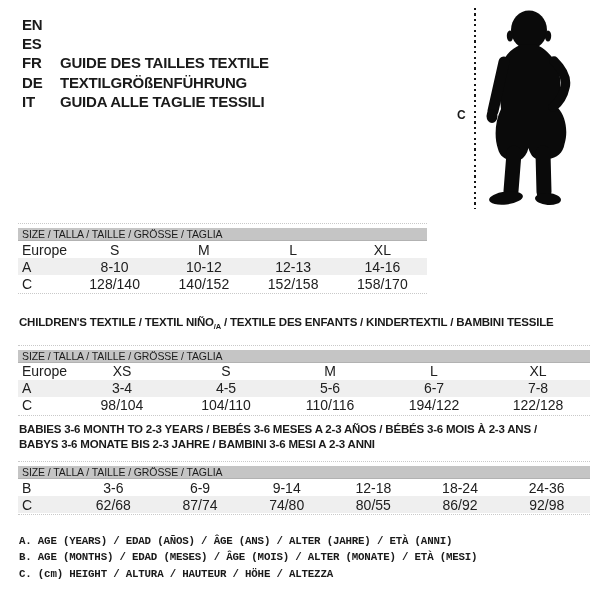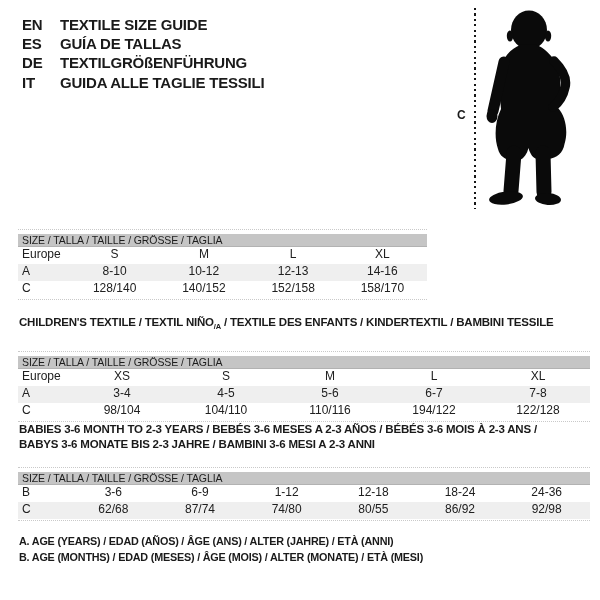--- a/index.html
+++ b/index.html
@@ -29,49 +29,51 @@
   .size-section { position:absolute; left:18px; }
   .sec-0 { top:213px; }
   .sec-1 { top:315px; }
   .sec-2 { top:422px; }
   .sec-0 .tbl { width:409px; }
   .sec-1 .tbl, .sec-2 .tbl { width:572px; }
 
   .sec-title { font-size:11.5px; font-weight:bold; letter-spacing:-0.2px; line-height:14.5px; padding-left:1px; white-space:nowrap; }
   .sec-title sub { font-size:7.5px; }
 
-  .tbl { margin-top:16px; }
+  .tbl { margin-top:10px; }
   .hairline { border-top:1px dotted #c9c9c9; }
   .hairline.top { margin-bottom:4px; }
   .hairline.bottom { margin-top:1px; }
 
   .size-bar {
     height:13px; background:#c5c5c5; border-bottom:1px solid #b2b2b2;
     font-size:10.5px; line-height:12px; padding-left:4px; color:#1c1c1c; letter-spacing:-0.1px;
   }
-  .trow { display:flex; height:17px; align-items:flex-start; font-size:12px; color:#202020; }
+  .trow { display:flex; height:17px; align-items:center; font-size:14px; color:#202020; }
   .trow.shade { background:#efefef; }
   .row-label { width:52px; padding-left:4px; }
   .cell { flex:1; text-align:center; }
 
   
   .footnotes { position:absolute; left:19px; top:533px; }
-  .fn-line { font-size:10.8px; font-weight:bold; line-height:16.4px; letter-spacing:-0.2px; white-space:nowrap; }
+  .fn-line { font-size:10.8px; font-weight:bold; line-height:16.4px; letter-spacing:-0.2px; white-space:nowrap;font-family:Liberation Mono, monospace; }
 </style>
 </head>
 <body>
 
 <div class="lang-list" id="lang-list">
     <div class="lang-row">
       <span class="lang-code">EN</span>
-      <span class="lang-title">TEXTILE SIZE GUIDE</span>
     </div>
     <div class="lang-row">
       <span class="lang-code">ES</span>
-      <span class="lang-title">GUÍA DE TALLAS</span>
+    </div>
+    <div class="lang-row">
+      <span class="lang-code">FR</span>
+      <span class="lang-title">GUIDE DES TAILLES TEXTILE</span>
     </div>
     <div class="lang-row">
       <span class="lang-code">DE</span>
       <span class="lang-title">TEXTILGRÖßENFÜHRUNG</span>
     </div>
     <div class="lang-row">
       <span class="lang-code">IT</span>
       <span class="lang-title">GUIDA ALLE TAGLIE TESSILI</span>
     </div>
   </div>
@@ -158,21 +160,21 @@
     <section class="size-section sec-2">
       <div class="sec-title">BABIES 3-6 MONTH TO 2-3 YEARS / BEBÉS 3-6 MESES A 2-3 AÑOS / BÉBÉS 3-6 MOIS À 2-3 ANS /</div>
       <div class="sec-title">BABYS 3-6 MONATE BIS 2-3 JAHRE / BAMBINI 3-6 MESI A 2-3 ANNI</div>
       <div class="tbl">
         <div class="hairline top"></div>
         <div class="size-bar">SIZE / TALLA / TAILLE / GRÖSSE / TAGLIA</div>
         <div class="trow">
           <div class="row-label">B</div>
           <div class="cell">3-6</div>
           <div class="cell">6-9</div>
-          <div class="cell">1-12</div>
+          <div class="cell">9-14</div>
           <div class="cell">12-18</div>
           <div class="cell">18-24</div>
           <div class="cell">24-36</div>
         </div>
         <div class="trow shade">
           <div class="row-label">C</div>
           <div class="cell">62/68</div>
           <div class="cell">87/74</div>
           <div class="cell">74/80</div>
           <div class="cell">80/55</div>
@@ -180,13 +182,14 @@
           <div class="cell">92/98</div>
         </div>
         <div class="hairline bottom"></div>
       </div>
     </section>
   </div>
 
 <div class="footnotes" id="footnotes">
     <div class="fn-line">A. AGE (YEARS) / EDAD (AÑOS) / ÂGE (ANS) / ALTER (JAHRE) / ETÀ (ANNI)</div>
     <div class="fn-line">B. AGE (MONTHS) / EDAD (MESES) / ÂGE (MOIS) / ALTER (MONATE) / ETÀ (MESI)</div>
+    <div class="fn-line">C. (cm) HEIGHT / ALTURA / HAUTEUR / HÖHE / ALTEZZA</div>
   </div>
 
 </body></html>

